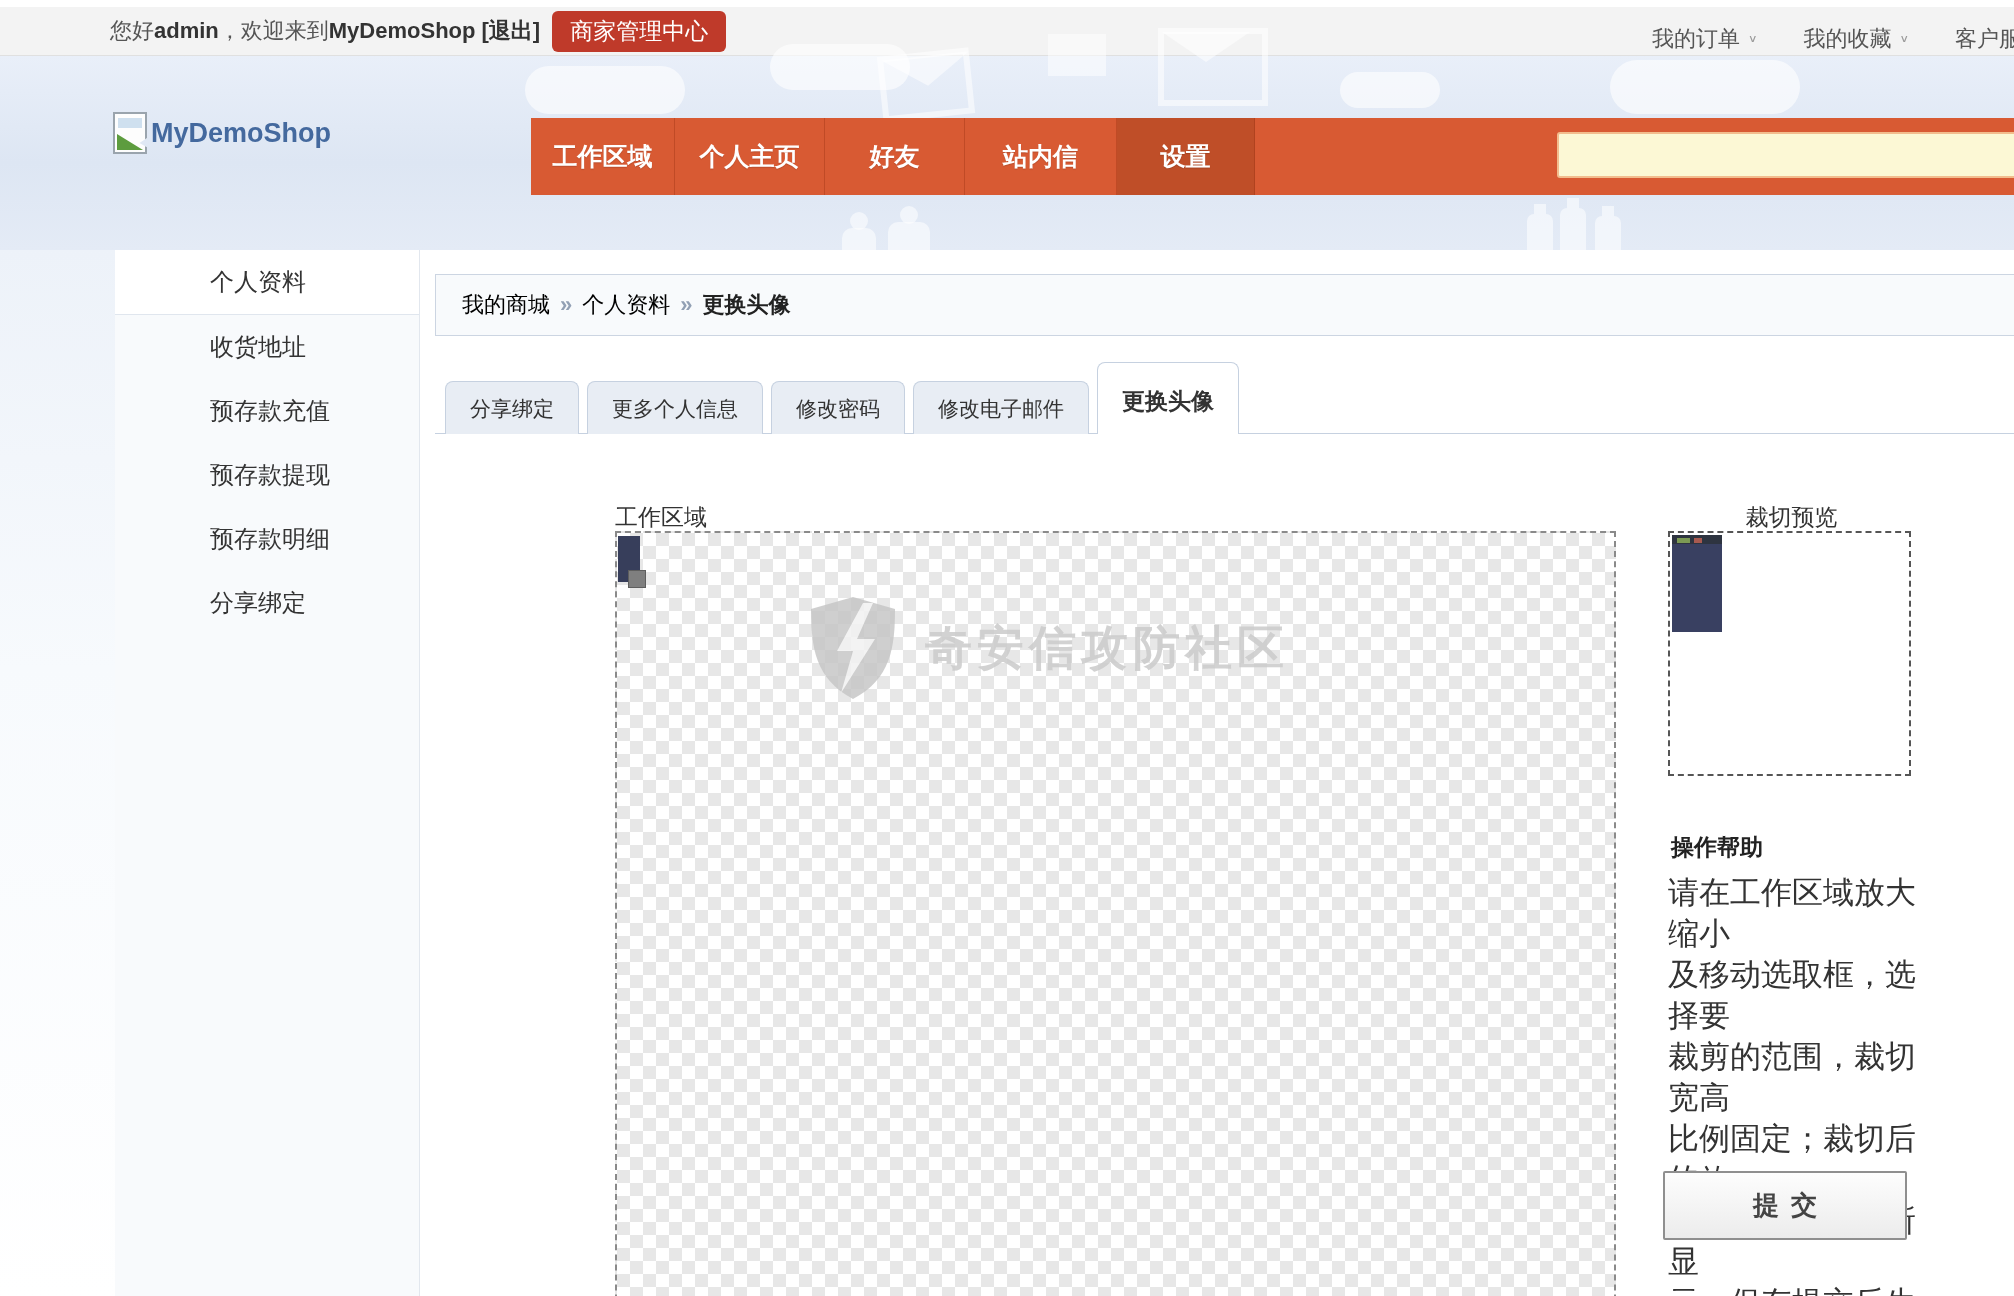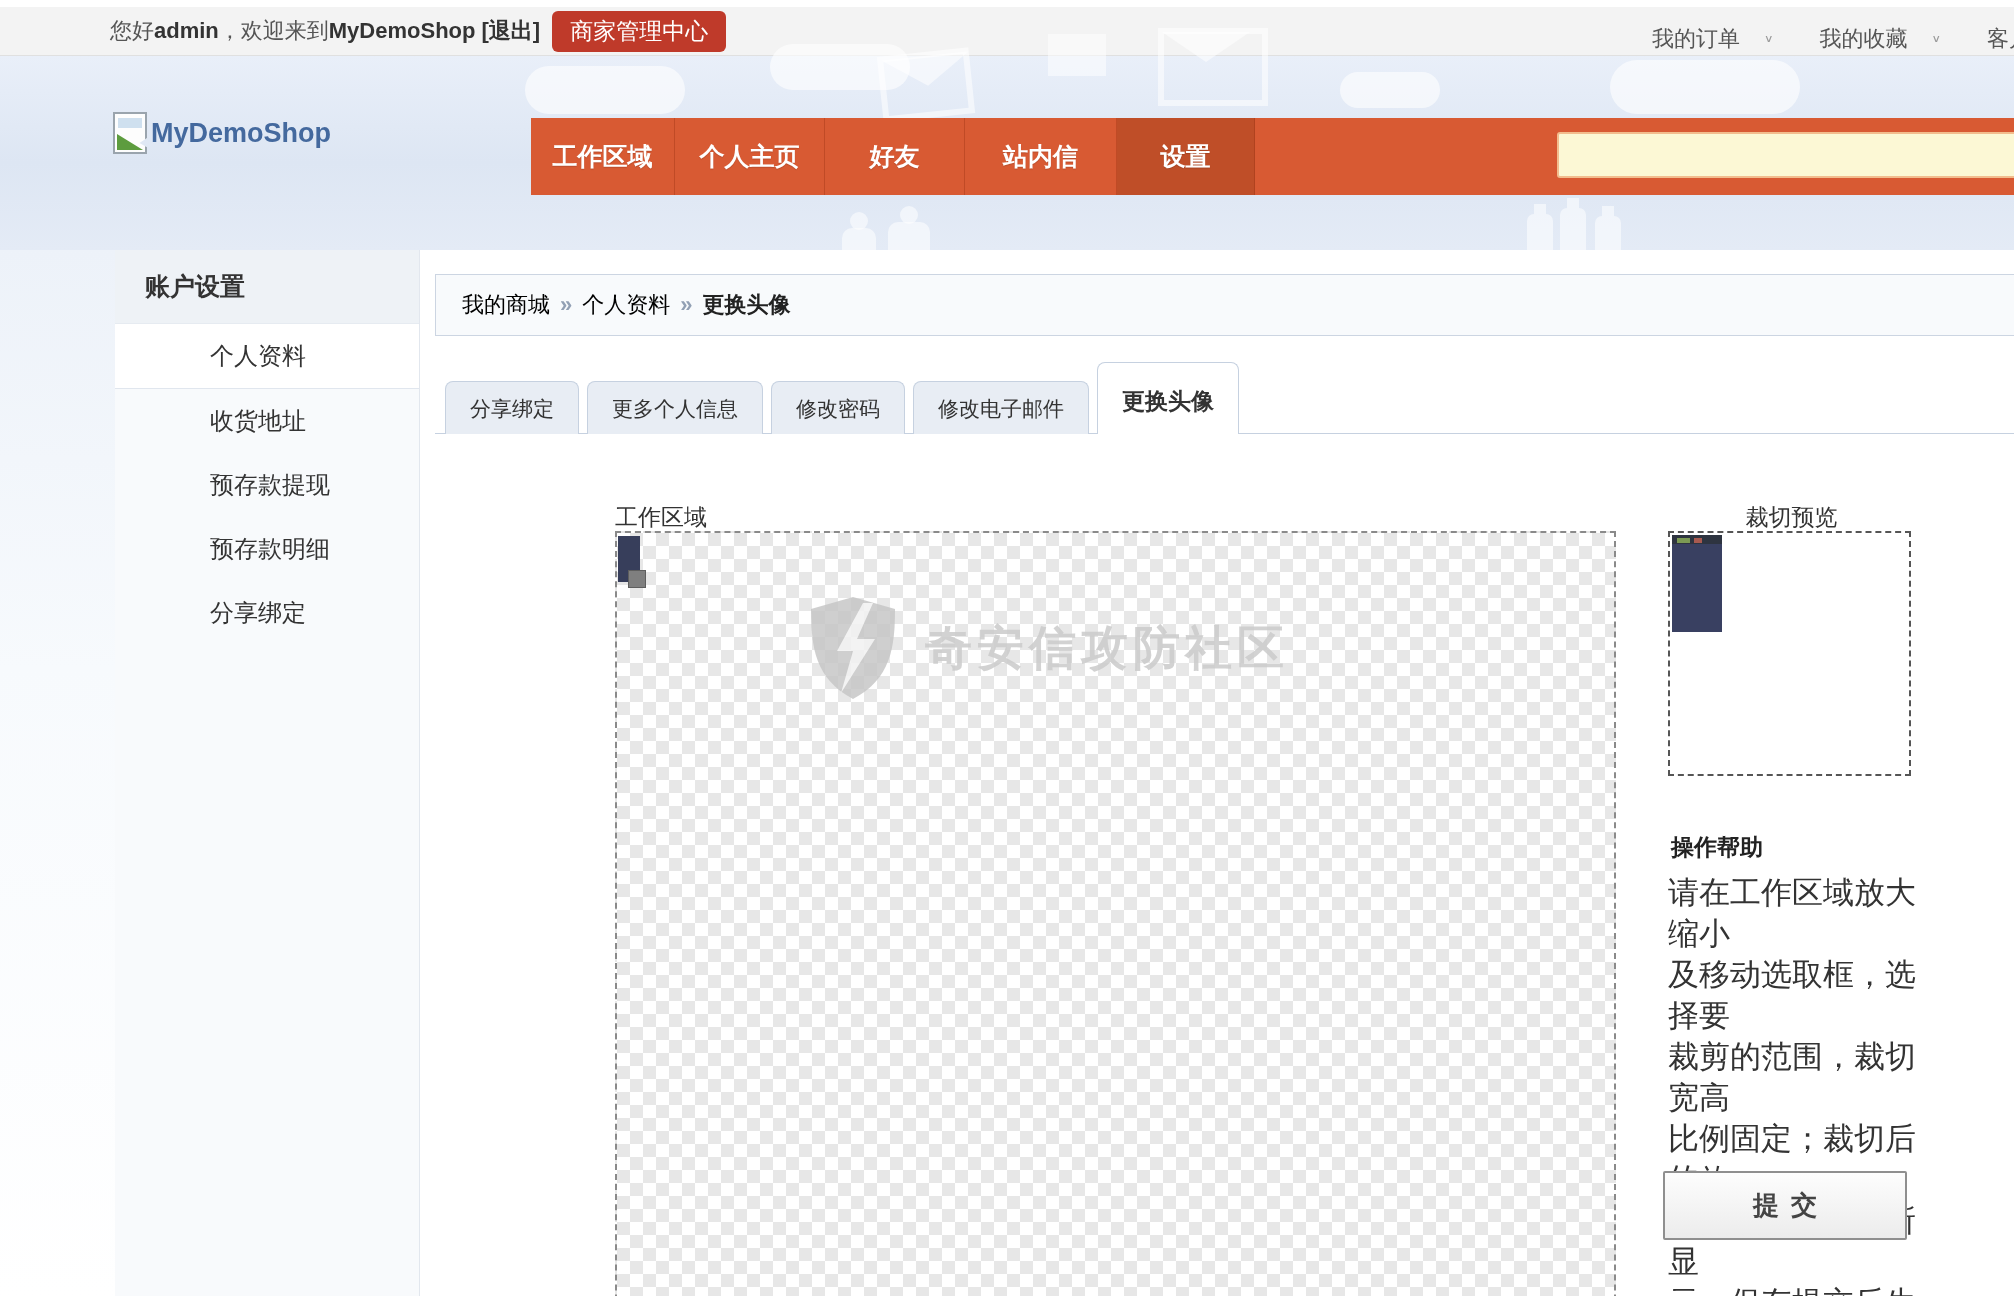--- a/index.html
+++ b/index.html
@@ -15,21 +15,21 @@
     display:flex;align-items:center;font-size:22px;color:#555;
   }
   .topbar-left{display:flex;align-items:center;margin-left:110px;white-space:nowrap;}
   .topbar b{color:#333;}
   .logout-link{margin-left:6px;color:#333;font-weight:bold;cursor:pointer;}
   .merchant-btn{
     margin-left:12px;background:#bf3a2a;color:#fff;border-radius:6px;
     padding:5px 18px;font-size:23px;cursor:pointer;
   }
   .topbar-menu{position:absolute;left:1652px;top:0;height:49px;display:flex;align-items:center;gap:46px;white-space:nowrap;margin-top:7px;}
-  .topbar-menu .menu-item{display:flex;align-items:center;gap:24px;cursor:pointer;color:#555;}
+  .topbar-menu .menu-item{display:flex;align-items:center;gap:8px;cursor:pointer;color:#555;}
   .caret{font-size:13px;color:#9a9a9a;transform:scaleY(.8);}
   
   .banner{
     position:absolute;left:0;top:56px;width:2014px;height:194px;
     background:linear-gradient(180deg,#e9eff9 0%,#dde6f3 55%,#e4ebf6 100%);
   }
   .left-strip{
     position:absolute;left:0;top:250px;width:115px;height:1046px;
     background:linear-gradient(180deg,#edf2f9 0%,#f7fafd 40%,#ffffff 100%);
   }
@@ -187,23 +187,23 @@
   <div class="nav-item n1">个人主页</div>
   <div class="nav-item n2">好友</div>
   <div class="nav-item n3">站内信</div>
   <div class="nav-item n4 active">设置</div>
   <input class="nav-search" type="text" placeholder="" style="">
 </div>
 
 <div class="wrapper">
 
   <div class="sidebar">
-    <div class="sidebar-title">账户设置</div>
     <div class="side-item active">个人资料</div>
     <div class="side-item">收货地址</div>
+    <div class="side-item">预存款充值</div>
     <div class="side-item">预存款提现</div>
     <div class="side-item">预存款明细</div>
     <div class="side-item">分享绑定</div>
   </div>
 
   <div class="breadcrumb">
     <span class="crumb-link">我的商城</span>
     <span class="crumb-sep">»</span>
     <span class="crumb-link">个人资料</span>
     <span class="crumb-sep">»</span>

